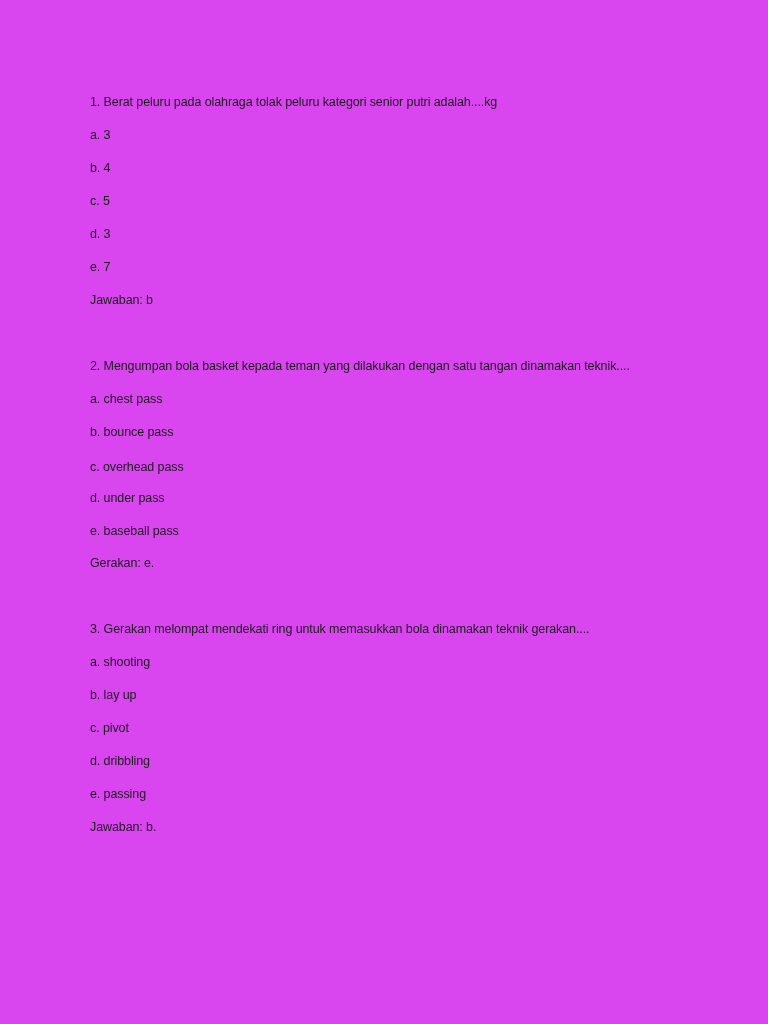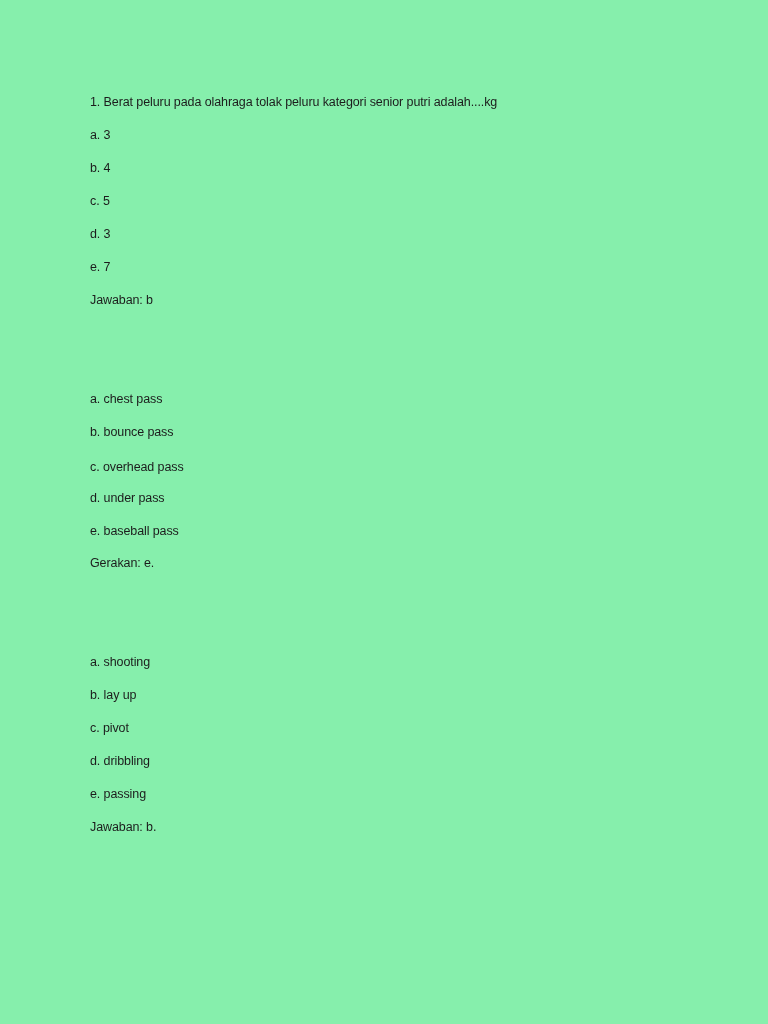--- a/index.html
+++ b/index.html
@@ -14,21 +14,21 @@
       overflow: hidden;
       font-family: "Liberation Sans", "DejaVu Sans", sans-serif;
       color: #1c1c1c;
     }
     .page {
       position: absolute;
       left: 0;
       top: 0;
       width: 768px;
       height: 1024px;
-      background: #86efac;
+      background: #d946ef;
     }
     .line {
       position: absolute;
       left: 90px;
       font-size: 12.5px;
       line-height: 16px;
       white-space: nowrap;
       letter-spacing: -0.1px;
     }
     .question { font-size: 12.5px; }
@@ -39,27 +39,29 @@
 <div class="page">
 
   <div class="line question" style="top:94px">1. Berat peluru pada olahraga tolak peluru kategori senior putri adalah....kg</div>
   <div class="line" style="top:127px">a. 3</div>
   <div class="line" style="top:160px">b. 4</div>
   <div class="line" style="top:193px">c. 5</div>
   <div class="line" style="top:226px">d. 3</div>
   <div class="line" style="top:259px">e. 7</div>
   <div class="line" style="top:292px">Jawaban: b</div>
 
+  <div class="line question" style="top:358px">2. Mengumpan bola basket kepada teman yang dilakukan dengan satu tangan dinamakan teknik....</div>
   <div class="line" style="top:391px">a. chest pass</div>
   <div class="line" style="top:424px">b. bounce pass</div>
   <div class="line" style="top:459px">c. overhead pass</div>
   <div class="line" style="top:490px">d. under pass</div>
   <div class="line" style="top:523px">e. baseball pass</div>
   <div class="line" style="top:555px">Gerakan: e.</div>
 
+  <div class="line question" style="top:621px">3. Gerakan melompat mendekati ring untuk memasukkan bola dinamakan teknik gerakan....</div>
   <div class="line" style="top:654px">a. shooting</div>
   <div class="line" style="top:687px">b. lay up</div>
   <div class="line" style="top:720px">c. pivot</div>
   <div class="line" style="top:753px">d. dribbling</div>
   <div class="line" style="top:786px">e. passing</div>
   <div class="line" style="top:819px">Jawaban: b.</div>
 
 
 </div>
 

